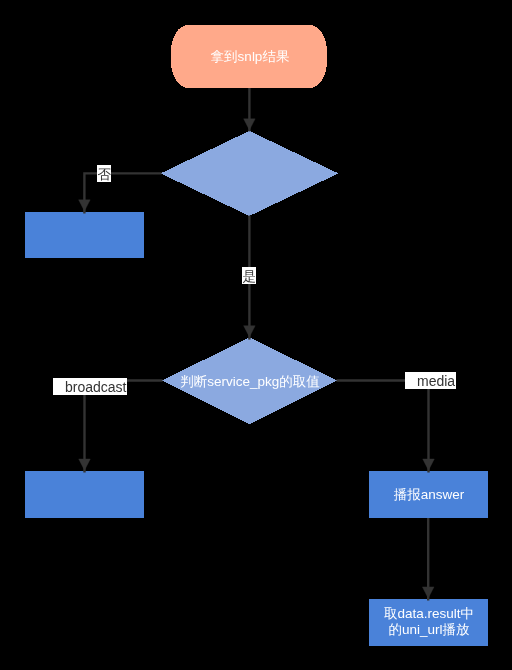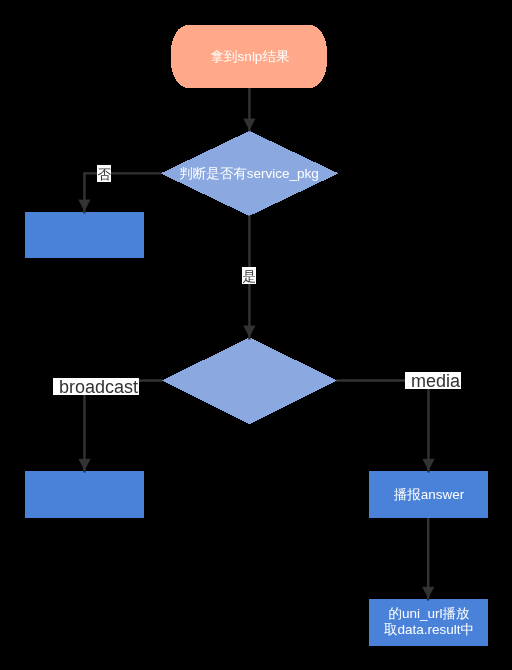--- a/index.html
+++ b/index.html
@@ -36,27 +36,27 @@
     text-align: center;
     white-space: nowrap;
     transform: translate(-50%, -50%);
     letter-spacing: 0px;
     will-change: transform;
   }
   .edge-label {
     position: absolute;
     background: #ffffff;
     color: #333333;
-    font-size: 18px;
+    font-size: 14px;
     line-height: 16px;
     height: 17px;
     box-sizing: border-box;
     overflow: hidden;
     white-space: nowrap;
-    padding: 1px 1px 0 6px;
+    padding: 1px 1px 0 12px;
     will-change: transform;
   }
   .edge-label.cjk {
     font-size: 13.5px;
     line-height: 16px;
     padding: 1.5px 0.2px 0 0.4px;
   }
 </style>
 </head>
 <body>
@@ -89,25 +89,25 @@
 
       <path d="M336.5,380.5 L428.5,380.5 L428.5,472.6" fill="none" stroke-width="2.4"></path>
       <polygon points="422.7,459.0 434.3,459.0 428.5,470.3" stroke="#333333" stroke-width="0.4" stroke-linejoin="miter"></polygon>
 
       <path d="M428.2,518 L428.2,600.5" fill="none" stroke-width="2.4"></path>
       <polygon points="422.4,586.9 434.0,586.9 428.2,598.2" stroke="#333333" stroke-width="0.4" stroke-linejoin="miter"></polygon>
     </g>
   </svg>
 
   <div class="node-label" style="left:249.5px;top:55.9px">拿到snlp结果</div>
-  <div class="node-label" style="left:249.3px;top:172.9px">判断是否有service_pkg</div>
+  <div class="node-label" style="left:249.7px;top:380.8px">判断service_pkg的取值</div>
   <div class="node-label" style="left:428.9px;top:494.2px">播报answer</div>
   <div class="node-label" style="left:429px;top:622px;line-height:16.4px">
+    <div>取data.result中</div>
     <div>的uni_url播放</div>
-    <div>取data.result中</div>
   </div>
 
   <div class="edge-label cjk" style="left:97px;top:165px">否</div>
   <div class="edge-label cjk" style="left:242px;top:267px">是</div>
   <div class="edge-label" style="left:53px;top:378px">broadcast</div>
   <div class="edge-label" style="left:405px;top:372px">media</div>
 
 </div>
 
 </body></html>

